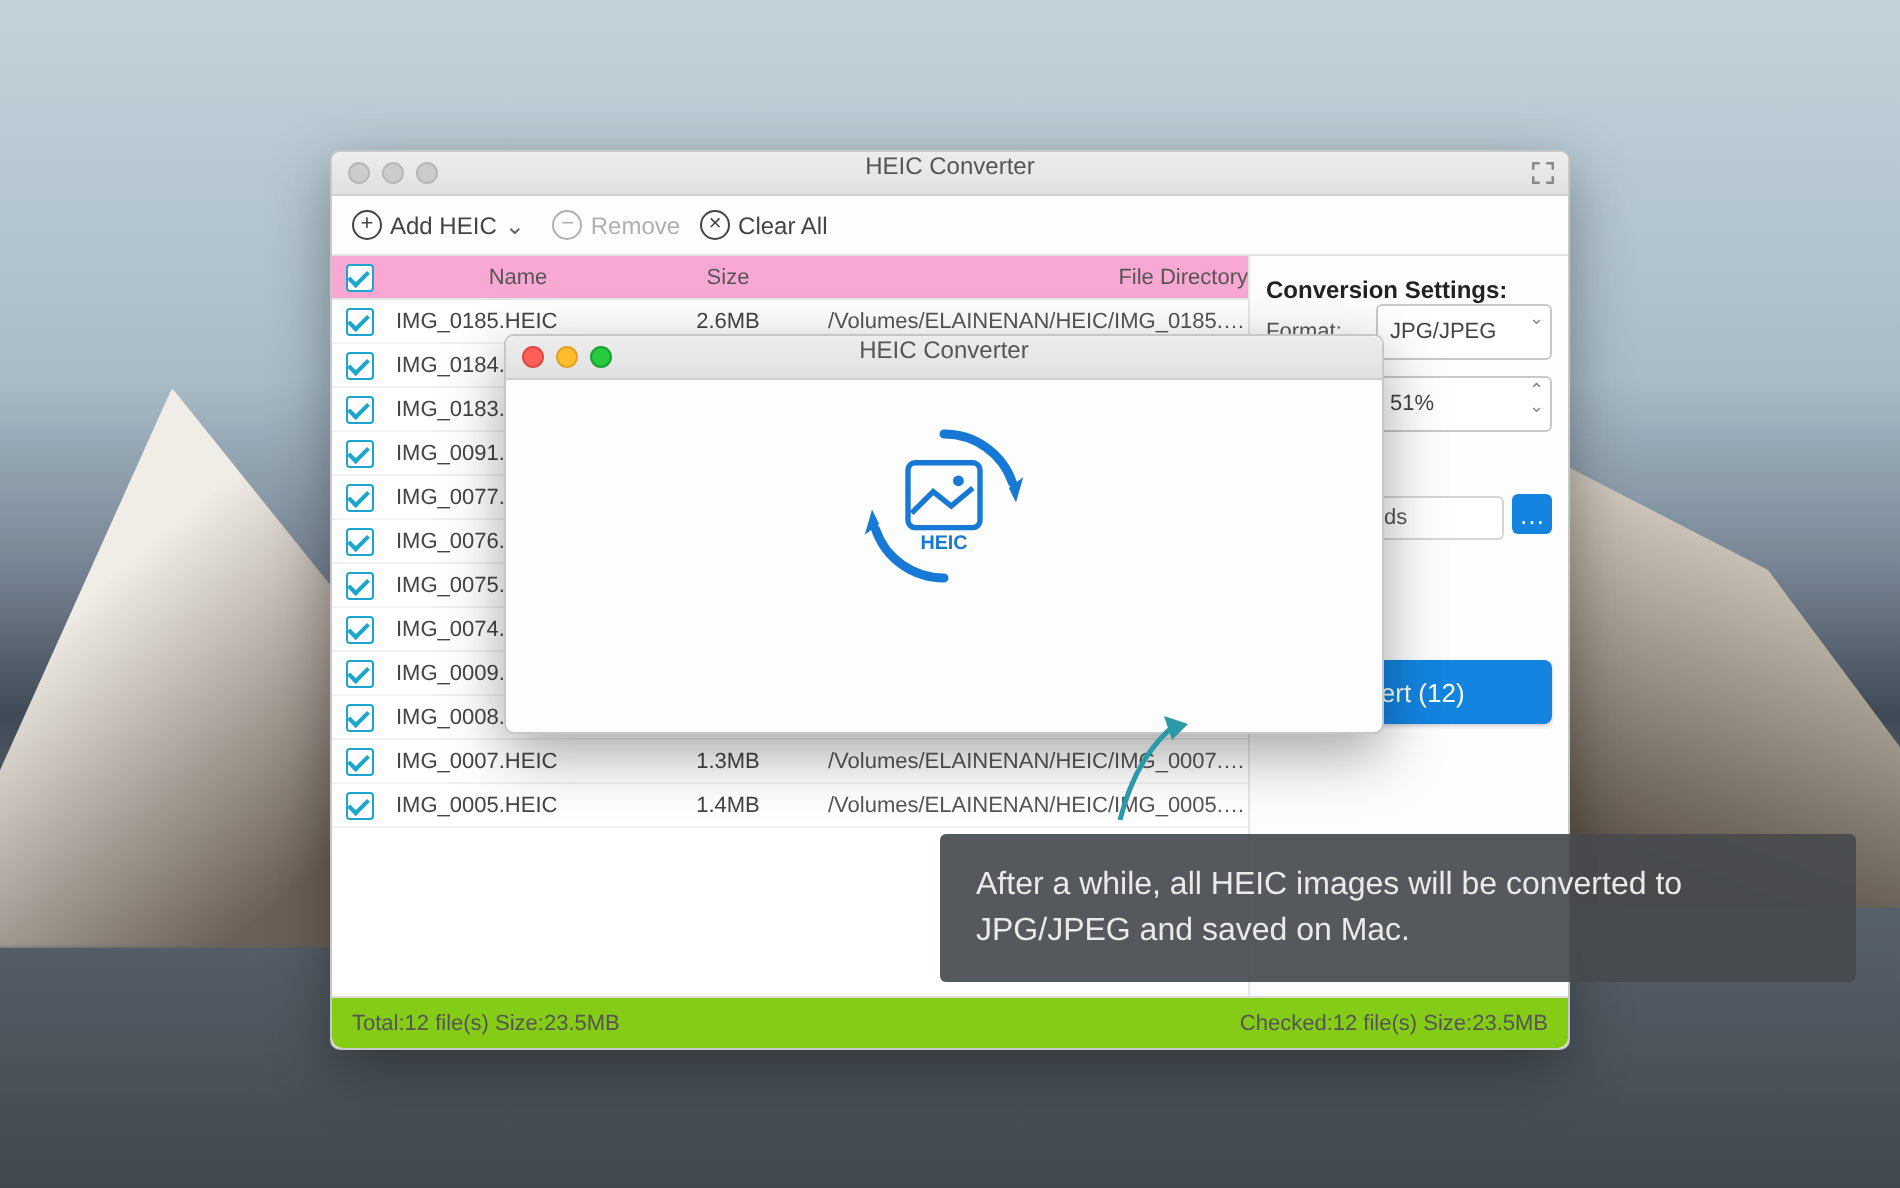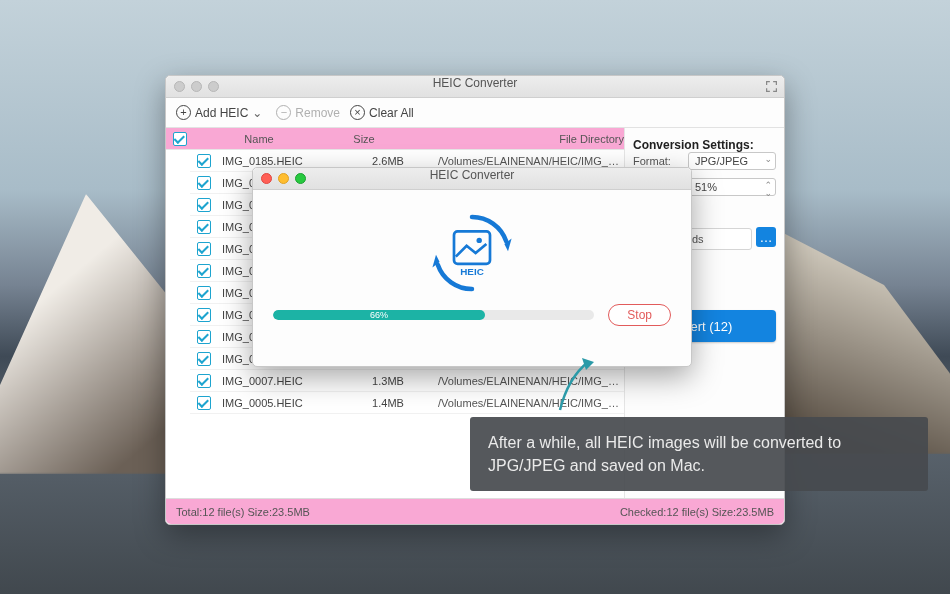--- a/index.html
+++ b/index.html
@@ -65,46 +65,46 @@
   height: 22px;
   background:#f9a8d4;
   border-bottom:1px solid #e6e6e6;
   font-size:11px; color:#555;
 }
 .col-check{ width:28px; display:flex; justify-content:center;}
 .col-name{ width:130px; text-align:center;}
 .col-size{ width:80px; text-align:center;}
 .col-path{ flex:1; text-align:right;}
 .rows { flex:1; overflow:hidden; background:#fff;}
-.row { display:flex; align-items:center; height:22px; border-bottom:1px solid #f1f1f1; font-size:11px; color:#444;margin-left:24px;}
+.row { display:flex; align-items:center; height:22px; border-bottom:1px solid #f1f1f1; font-size:11px; color:#444;}
 .row .c-name{ width:130px; padding-left:4px; white-space:nowrap; overflow:hidden; text-overflow:ellipsis;}
 .row .c-size{ width:80px; text-align:center;}
 .row .c-path{ flex:1; padding-left:10px; white-space:nowrap; overflow:hidden; text-overflow:ellipsis; color:#555;}
 .check{
   width:14px; height:14px; border:1px solid #bbb; border-radius:2px;
   display:inline-flex; align-items:center; justify-content:center;
   background:#fff; cursor:pointer;
 }
 .check.checked{ border-color:#1da4cf;}
 .check.checked::after{ content:""; width:8px; height:4px; border-left:2px solid #1da4cf; border-bottom:2px solid #1da4cf; transform: rotate(-45deg) translate(0,-1px);}
 
 .side {
   width:160px; border-left:1px solid #e6e6e6; padding:10px 8px; font-size:11px; color:#444; background:#fdfdfd;
 }
 .side h4{ font-size:12px; font-weight:600; color:#222; margin-bottom:0;}
 .side .field{ display:flex; align-items:center; justify-content:space-between; margin-bottom:8px;}
 .side .field label{ color:#555;}
-.sel{ width:88px; height:18px; border:1px solid #c8c8c8; border-radius:3px; background:#fff; font-size:11px; padding:0 16px 0 6px; display:flex; align-items:center; position:relative;}
+.sel{ width:88px; height:28px; border:1px solid #c8c8c8; border-radius:3px; background:#fff; font-size:11px; padding:0 16px 0 6px; display:flex; align-items:center; position:relative;}
 .sel .arr{ position:absolute; right:3px; top:2px; font-size:9px; color:#888; line-height:8px;}
 .out-path{ background:#fff; border:1px solid #d5d5d5; border-radius:3px; padding:4px 6px; margin-top:4px; color:#555; overflow:hidden; white-space:nowrap;}
 .dots-btn{ width:20px; height:20px; background:#1384e0; border-radius:3px; color:#fff; display:inline-flex; align-items:center; justify-content:center; font-size:13px; margin-left:4px; cursor:pointer;}
 .convert-btn{ margin-top:60px; background:#1384e0; color:#fff; border-radius:4px; height:32px; display:flex; align-items:center; justify-content:center; font-size:13px; cursor:pointer; box-shadow:0 1px 2px rgba(0,0,0,.2);}
 
 .statusbar{
-  height:26px; border-top:1px solid #ddd; background:#f9a8d4;
+  height:26px; border-top:1px solid #ddd; background:#84cc16;
   display:flex; align-items:center; justify-content:space-between; padding:0 10px; font-size:11px; color:#555;
   border-radius:0 0 5px 5px;
 }
 
 
 .dialog { left: 252px; top: 167px; width: 440px; height: 200px; background:#fdfdfd;}
 .dialog .content{ padding: 14px 20px 18px; }
 .heic-icon{ margin: 4px auto 6px; width:90px; height:90px;}
 .progress-label{ font-size:11px; color:#555; margin-top:6px;}
 .progress-wrap{ display:flex; align-items:center; gap:14px; margin-top:6px;}
@@ -320,30 +320,20 @@
         <path d="M50 10 a40 40 0 0 1 38 27" fill="none" stroke="#1679d6" stroke-width="5" stroke-linecap="round"></path>
         <polygon points="86,40 94,34 90,48" fill="#1679d6"></polygon>
         <path d="M50 90 a40 40 0 0 1 -38 -27" fill="none" stroke="#1679d6" stroke-width="5" stroke-linecap="round"></path>
         <polygon points="14,60 6,66 10,52" fill="#1679d6"></polygon>
         <rect x="30" y="26" width="40" height="36" rx="4" fill="none" stroke="#1679d6" stroke-width="3"></rect>
         <circle cx="58" cy="36" r="3" fill="#1679d6"></circle>
         <polyline points="32,54 44,42 54,50 66,40" fill="none" stroke="#1679d6" stroke-width="3"></polyline>
         <text x="50" y="74" text-anchor="middle" font-size="11" fill="#1679d6" font-weight="600">HEIC</text>
       </svg>
     </div>
-    <div class="progress-wrap">
-      <div class="progress-bar">
-        <div class="progress-fill" id="pfill" style="width: 66%;">
-          <span>66%</span>
-        </div>
-      </div>
-      <div class="stop-btn">
-        <span>Stop</span>
-      </div>
-    </div>
   </div>
 </div>
 
 <div class="callout-arrow">
   <svg viewBox="0 0 60 60">
     <path d="M40 4 Q 20 20 12 52" fill="none" stroke="#2b9aa8" stroke-width="2.5"></path>
     <polygon points="34,0 46,4 38,12" fill="#2b9aa8"></polygon>
   </svg>
 </div>
 

